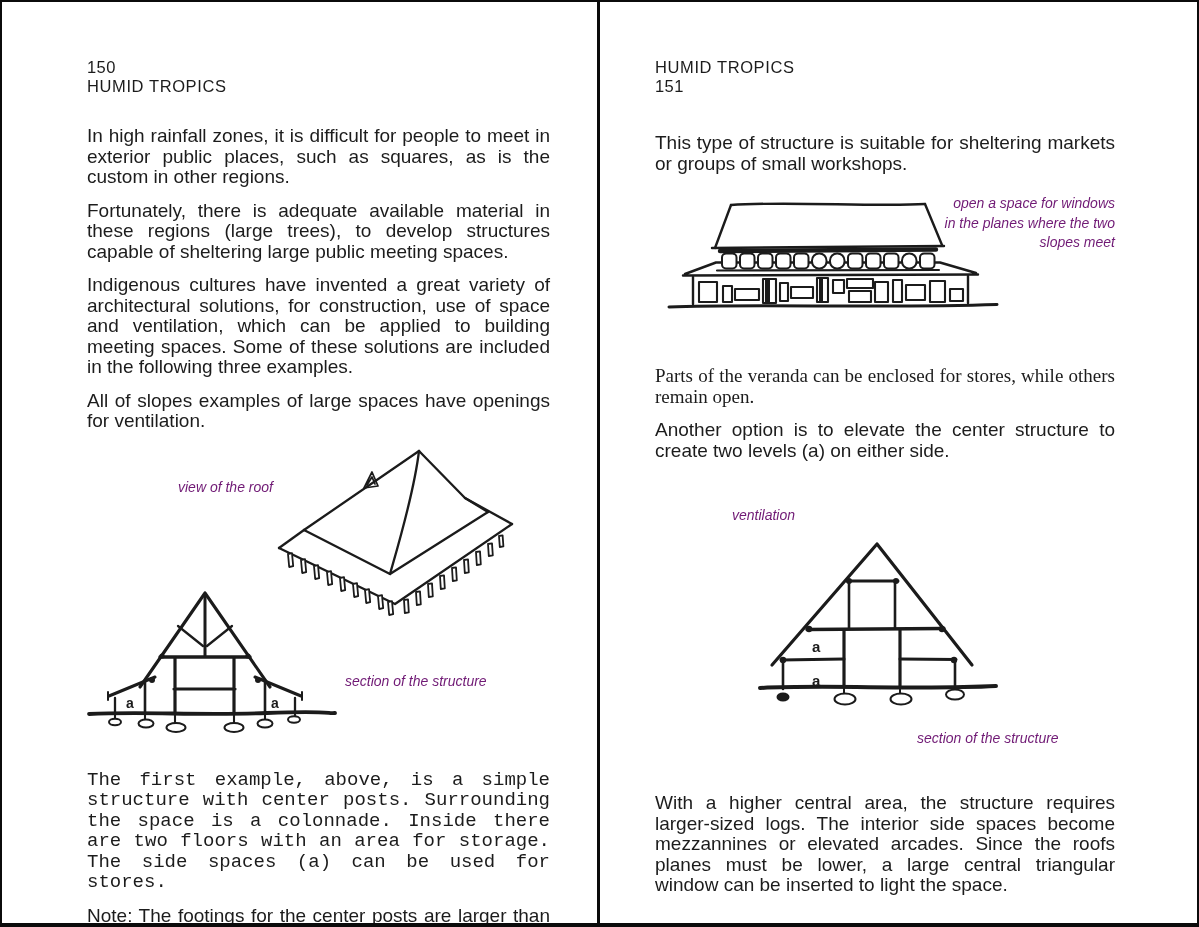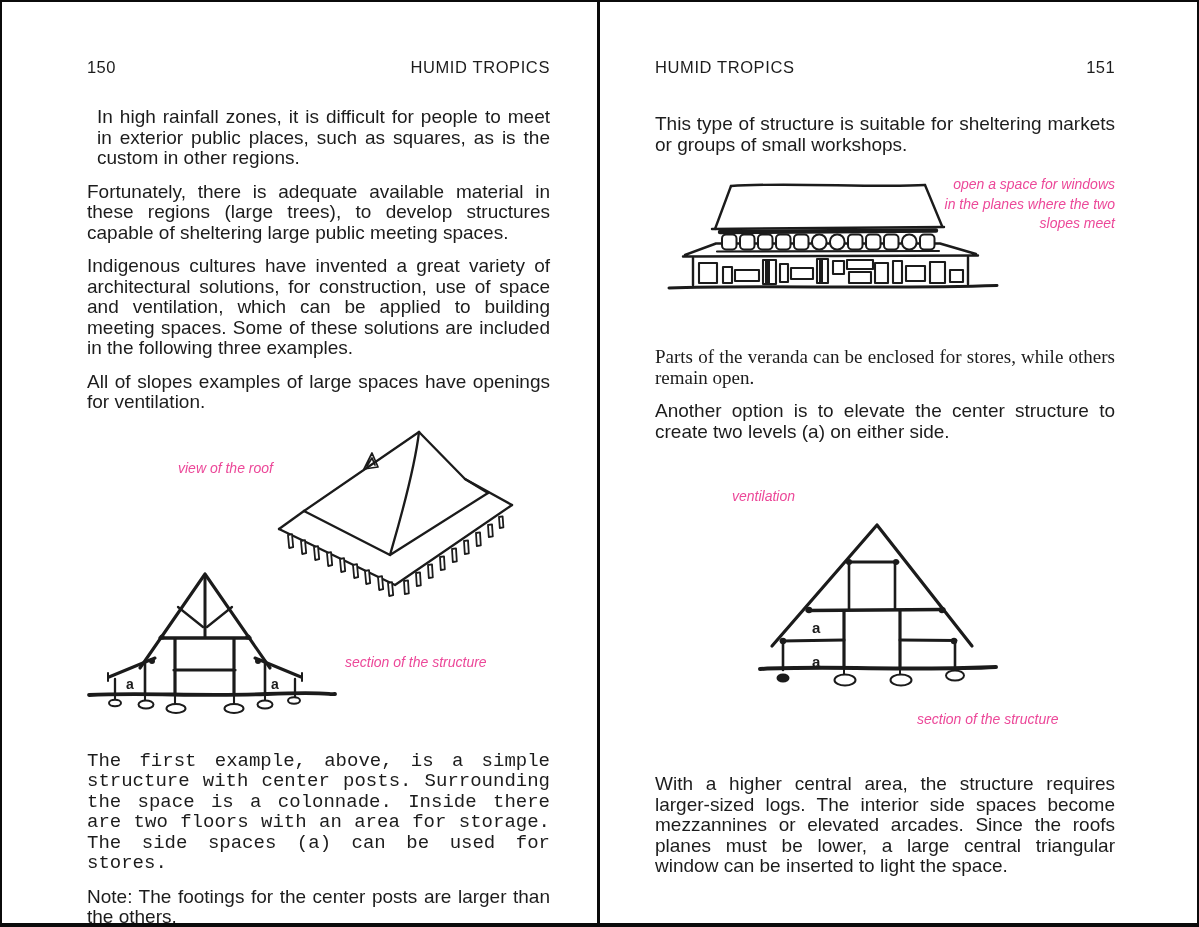--- a/index.html
+++ b/index.html
@@ -14,32 +14,32 @@
     color:#1c1c1c;
     overflow:hidden;
   }
   .divider{
     position:absolute;left:595px;top:0;bottom:0;width:3px;background:#0b0b0b;
   }
   .page{position:absolute;top:0;bottom:0;box-sizing:border-box;}
   .page.left{left:0;width:595px;padding:56px 47px 0 85px;}
   .page.right{left:598px;width:601px;padding:56px 86px 0 55px;}
   .running{display:flex;justify-content:space-between;align-items:baseline;
-    font-size:16.5px;letter-spacing:0.4px;line-height:19px;}
+    font-size:16.5px;letter-spacing:0.4px;line-height:19px;flex-direction:column;}
   .running .head{letter-spacing:0.6px;}
   .section-heading{font-weight:bold;font-size:15.5px;letter-spacing:0.2px;
     margin:37px 0 0 0;line-height:19px;}
   p{font-size:19px;line-height:20.5px;text-align:justify;margin:0 0 13px 0;}
-  p.first{margin-top:30px;margin-left:10px;}
+  p.first{margin-top:30px;}
   p.intro-r{margin-top:37px;}
   .figure{position:relative;}
   .fig-left{height:322px;margin-top:16px;}
   .fig-market{height:158px;margin-top:14px;}
   .fig-section-r{height:264px;margin-top:30px;}
-  .caption{position:absolute;font-style:italic;font-size:14px;line-height:19.5px;color:#ec4899;}
+  .caption{position:absolute;font-style:italic;font-size:14px;line-height:19.5px;color:#701a75;}
   .caption.right-align{text-align:right;}
   .abs{position:absolute;}
   svg{display:block;overflow:visible;}
   .p5{font-family:Liberation Mono, monospace;}
   .last-p{margin-top:38px;}
 </style>
 </head>
 <body>
 
 <div class="spread">

